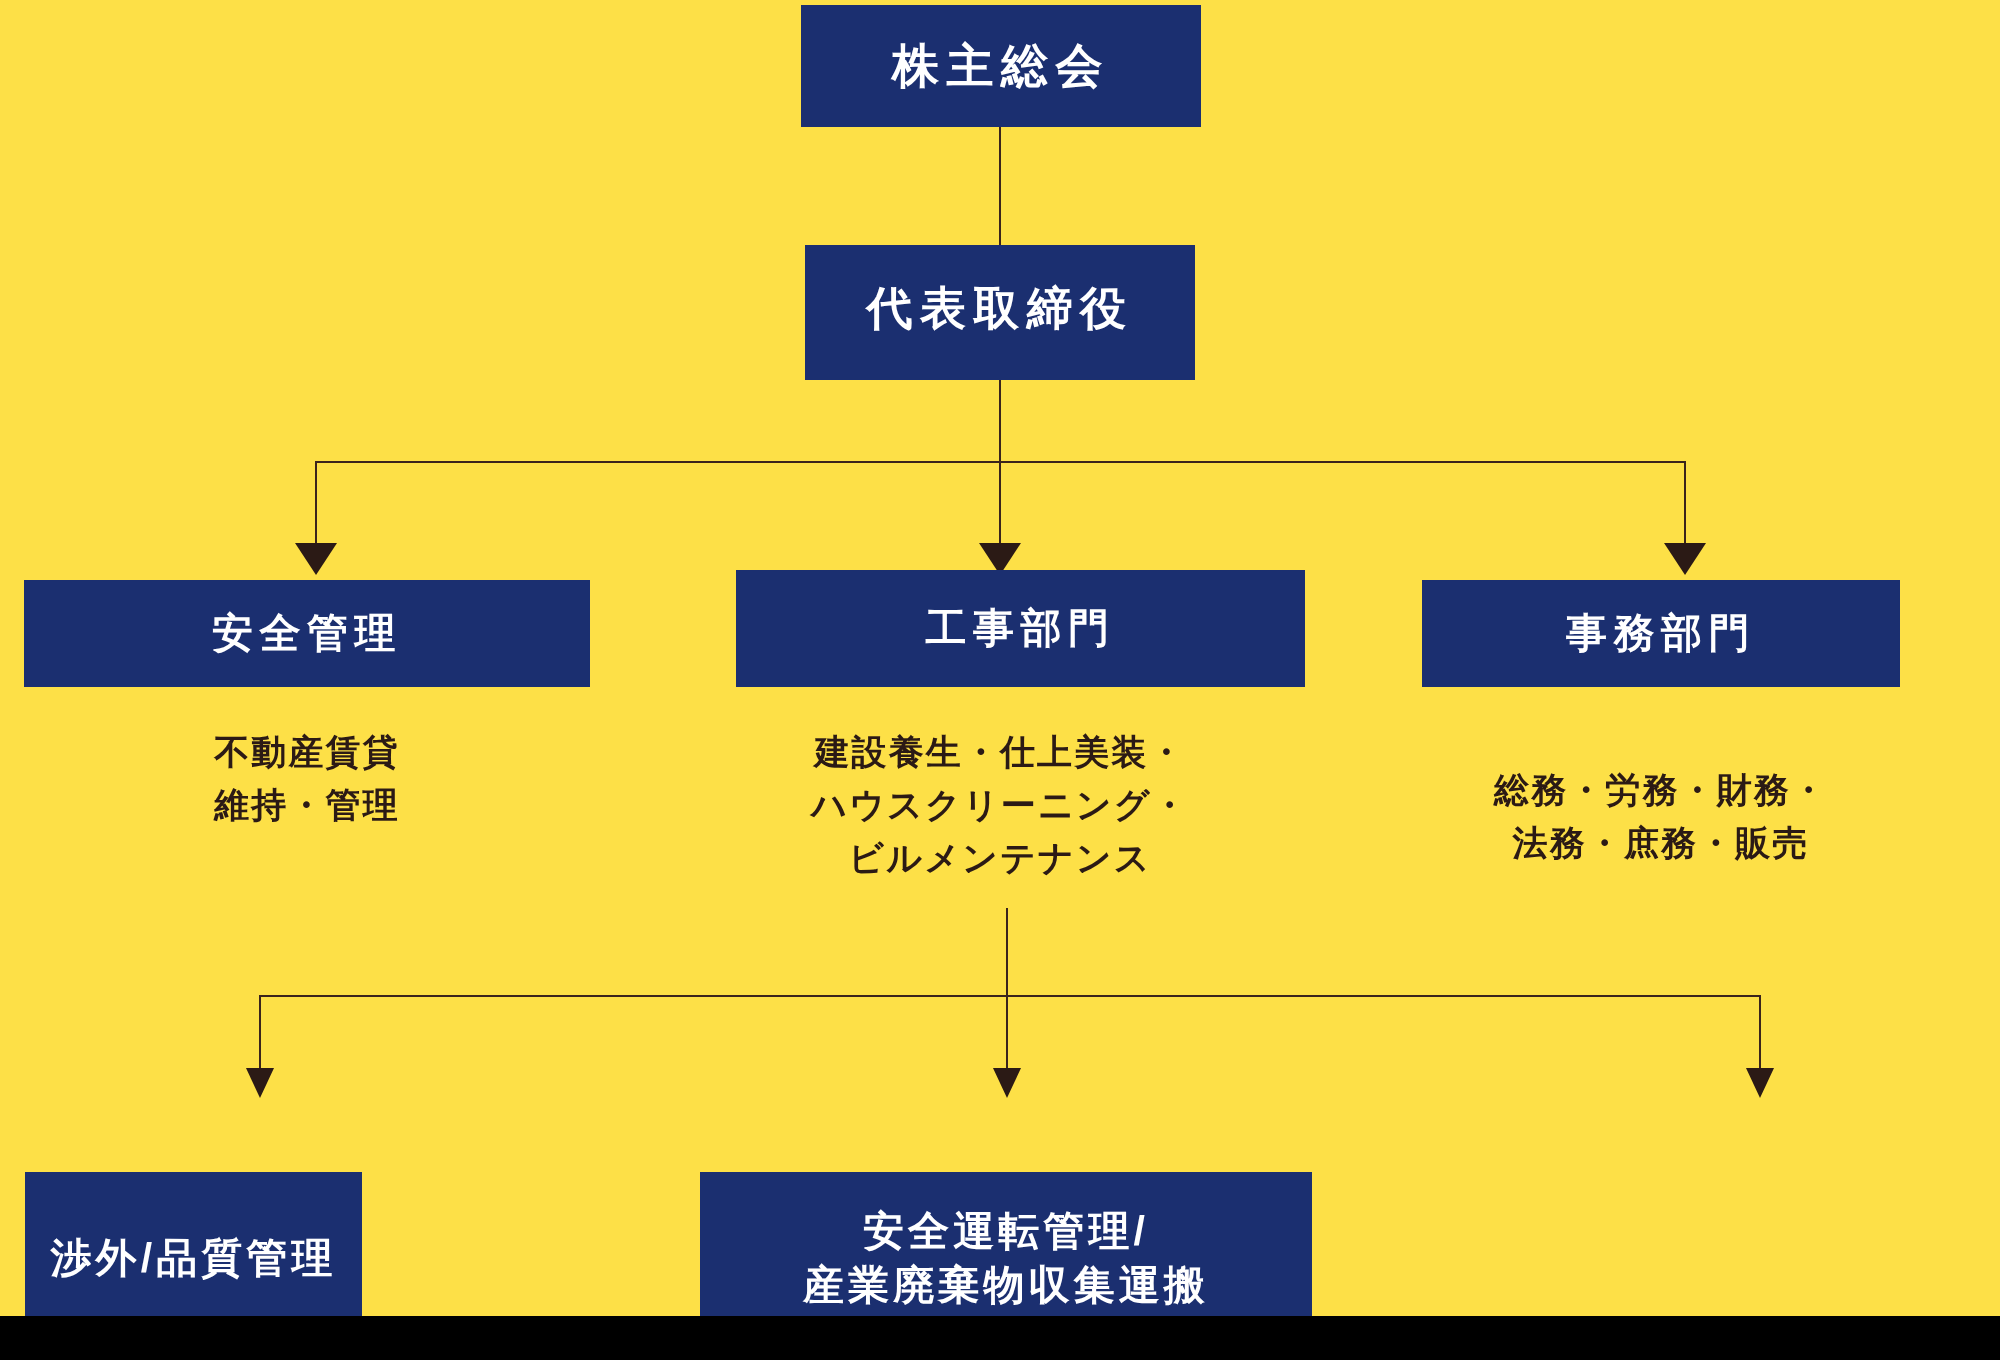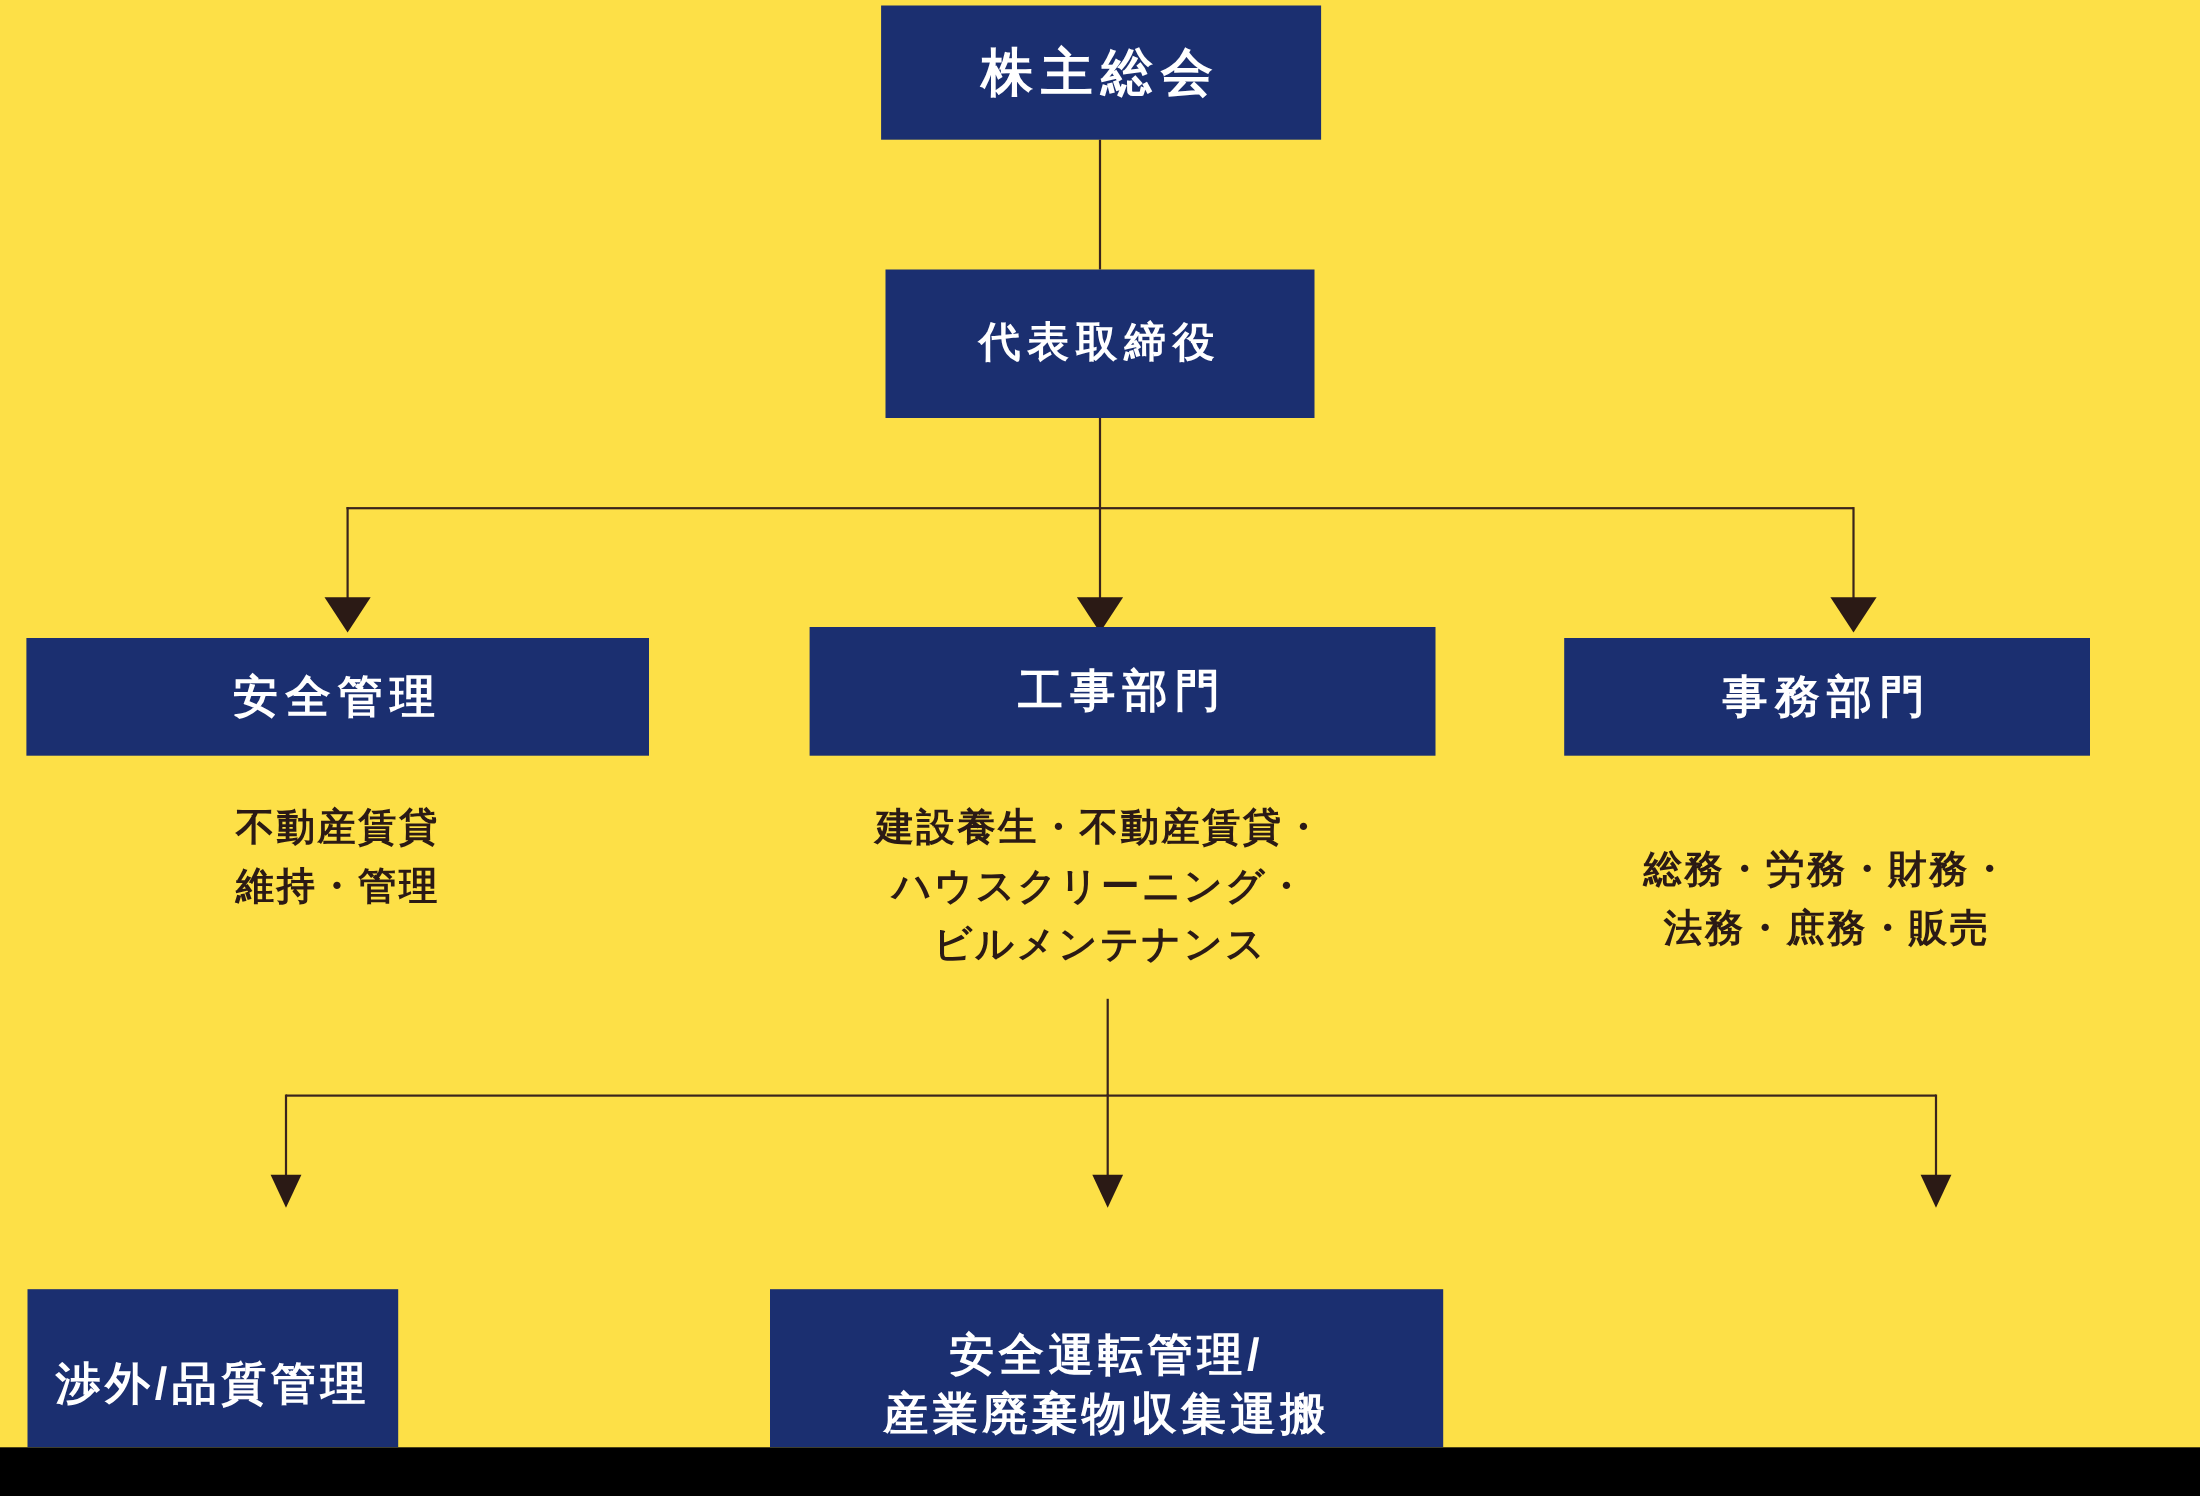--- a/index.html
+++ b/index.html
@@ -30,21 +30,21 @@
     justify-content: center;
     text-align: center;
     font-weight: bold;
     letter-spacing: 0.16em;
     line-height: 1.30;
     font-family: "Liberation Sans", "DejaVu Sans", sans-serif;
     white-space: pre-line;
     padding: 0 10px;
   }
   .node.lvl1 { font-size: 47px; }
-  .node.lvl2 { font-size: 38px; }
+  .node.lvl2 { font-size: 46px; font-family: Liberation Mono, monospace; }
   .node.dept { font-size: 41px; }
   .node.unit { font-size: 41px; letter-spacing: 0.10em; }
 
   
   .desc {
     position: absolute;
     color: #2b1a15;
     font-family: "Liberation Serif", "DejaVu Serif", serif;
     font-weight: 700;
     font-size: 35px;
@@ -113,21 +113,21 @@
 
   <div class="node dept" style="left:24px; top:580px; width:566px; height:107px;">安全管理</div>
 
   <div class="node dept" style="left:736px; top:570px; width:569px; height:117px;">工事部門</div>
 
   <div class="node dept" style="left:1422px; top:580px; width:478px; height:107px;">事務部門</div>
 
   <div class="desc" style="left:24px; top:726px; width:566px;">不動産賃貸
 維持・管理</div>
 
-  <div class="desc" style="left:700px; top:726px; width:600px;">建設養生・不動産賃貸・
+  <div class="desc" style="left:700px; top:726px; width:600px;">建設養生・仕上美装・
 ハウスクリーニング・
 ビルメンテナンス</div>
 
   <div class="desc" style="left:1422px; top:726px; width:478px;margin-top:38px;">総務・労務・財務・
 法務・庶務・販売</div>
 
   <div class="vline" style="left:1006px; top:908px; height:88px;"></div>
   <div class="hline" style="left:260px; top:995px; width:1500px;"></div>
 
   <div class="vline" style="left:259px; top:995px; height:75px;"></div>

